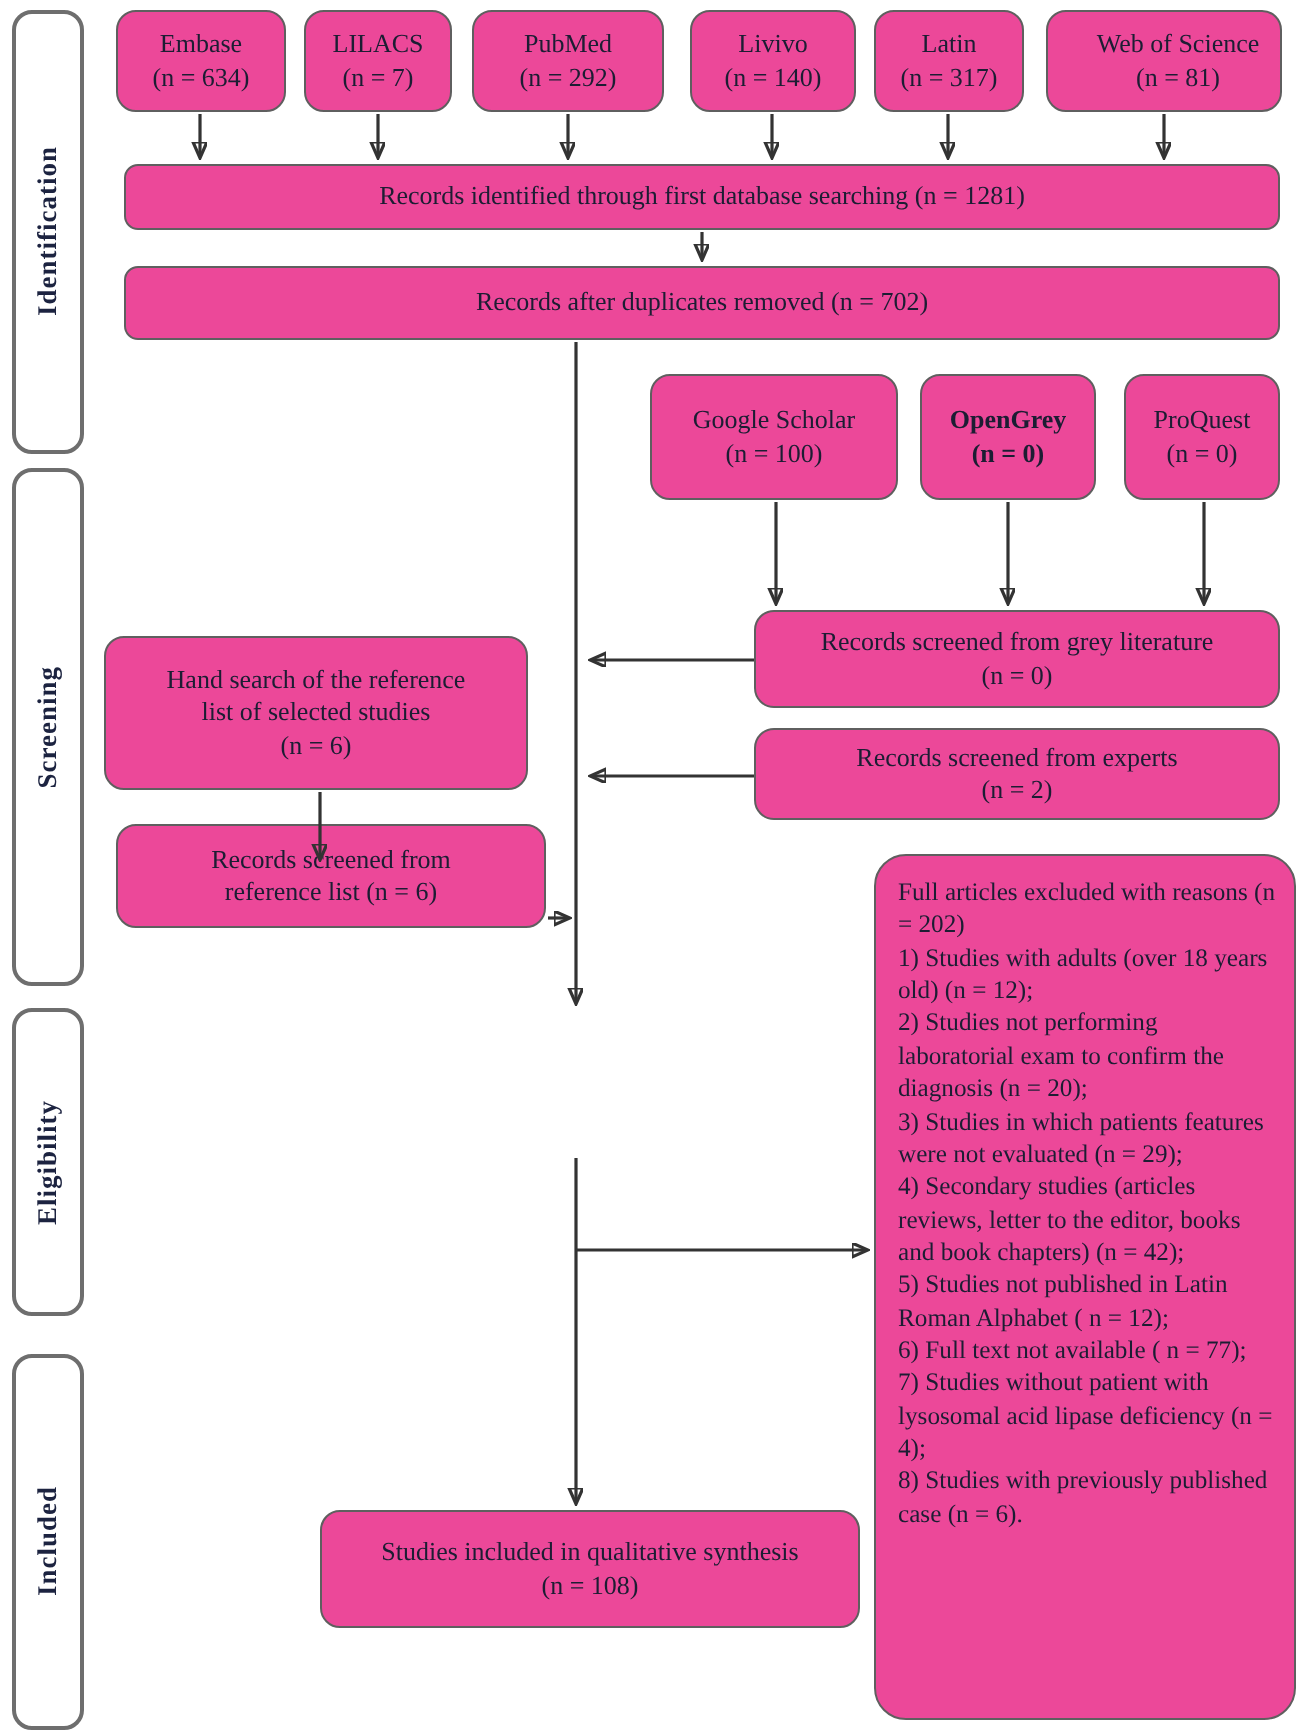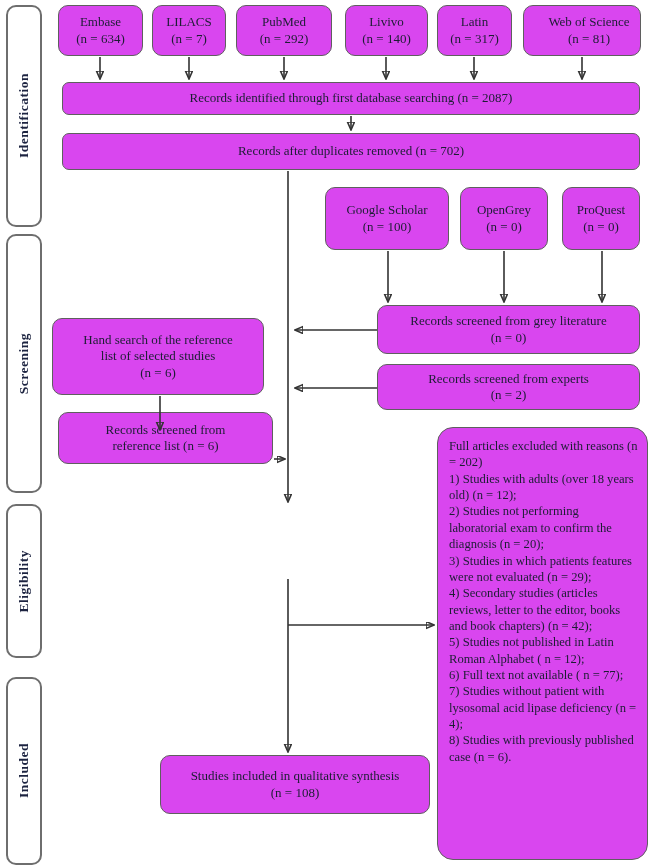--- a/index.html
+++ b/index.html
@@ -24,21 +24,21 @@
     font-weight:bold;
     font-size:13.5px;
     letter-spacing:0.5px;
     color:#1c2340;
     white-space:nowrap;
   }
   .node{
     position:absolute;
     border:1.6px solid #5f5f5f;
     border-radius:10px;
-    background:#d946ef;
+    background:#ec4899;
     display:flex;flex-direction:column;align-items:center;justify-content:center;
     text-align:center;
     font-size:13px;
     line-height:1.25;
     white-space:pre-line;
     padding:2px 4px;
     box-sizing:border-box;
   }
   .node.wide{border-radius:7px;}
   .node.excluded{
@@ -88,28 +88,28 @@
   </div>
   <div class="node" style="left:437px;top:5px;width:75px;height:51px;">
     <span>Latin</span>
     <span>(n = 317)</span>
   </div>
   <div class="node" style="left:523px;top:5px;width:118px;height:51px;padding-left:18px;">
     <span>Web of Science</span>
     <span>(n = 81)</span>
   </div>
 
-  <div class="node wide" style="left:62px;top:82px;width:578px;height:33px;">Records identified through first database searching (n = 2087)</div>
+  <div class="node wide" style="left:62px;top:82px;width:578px;height:33px;">Records identified through first database searching (n = 1281)</div>
   <div class="node wide" style="left:62px;top:133px;width:578px;height:37px;">Records after duplicates removed (n = 702)</div>
 
   <div class="node" style="left:325px;top:187px;width:124px;height:63px;">
     <span>Google Scholar</span>
     <span>(n = 100)</span>
   </div>
-  <div class="node" style="left:460px;top:187px;width:88px;height:63px;">
+  <div class="node" style="left:460px;top:187px;width:88px;height:63px;font-weight:bold;">
     <span>OpenGrey</span>
     <span>(n = 0)</span>
   </div>
   <div class="node" style="left:562px;top:187px;width:78px;height:63px;">
     <span>ProQuest</span>
     <span>(n = 0)</span>
   </div>
 
   <div class="node" style="left:377px;top:305px;width:263px;height:49px;">Records screened from grey literature
 (n = 0)</div>

